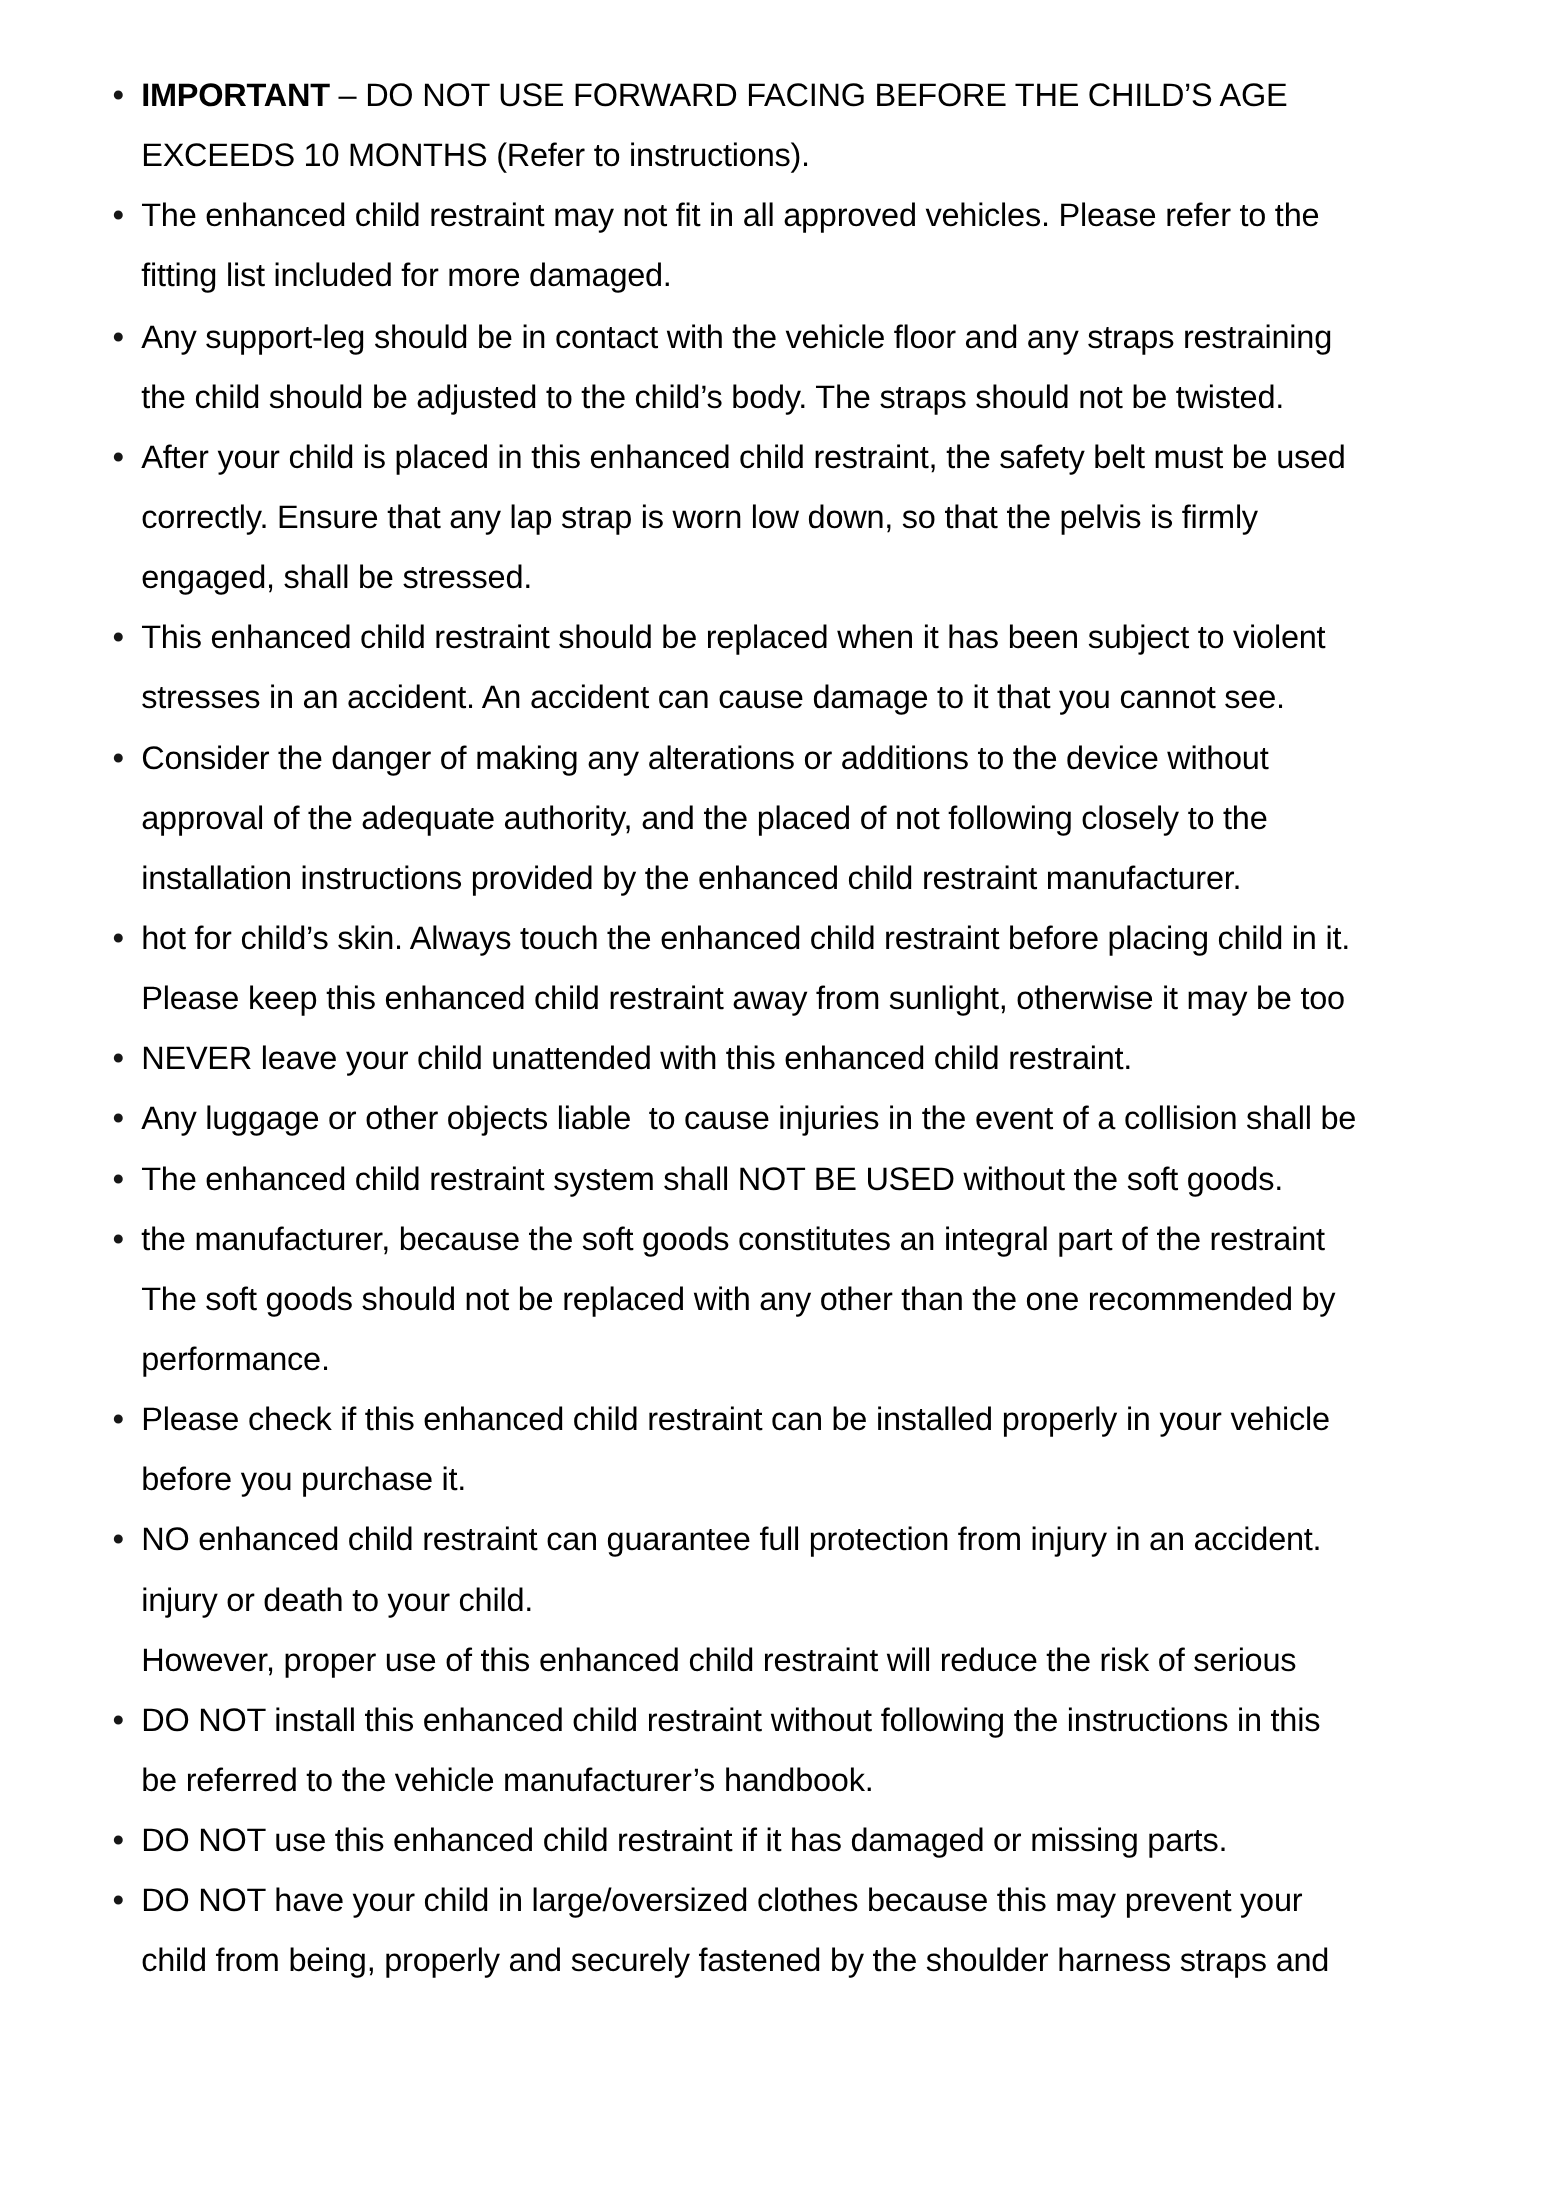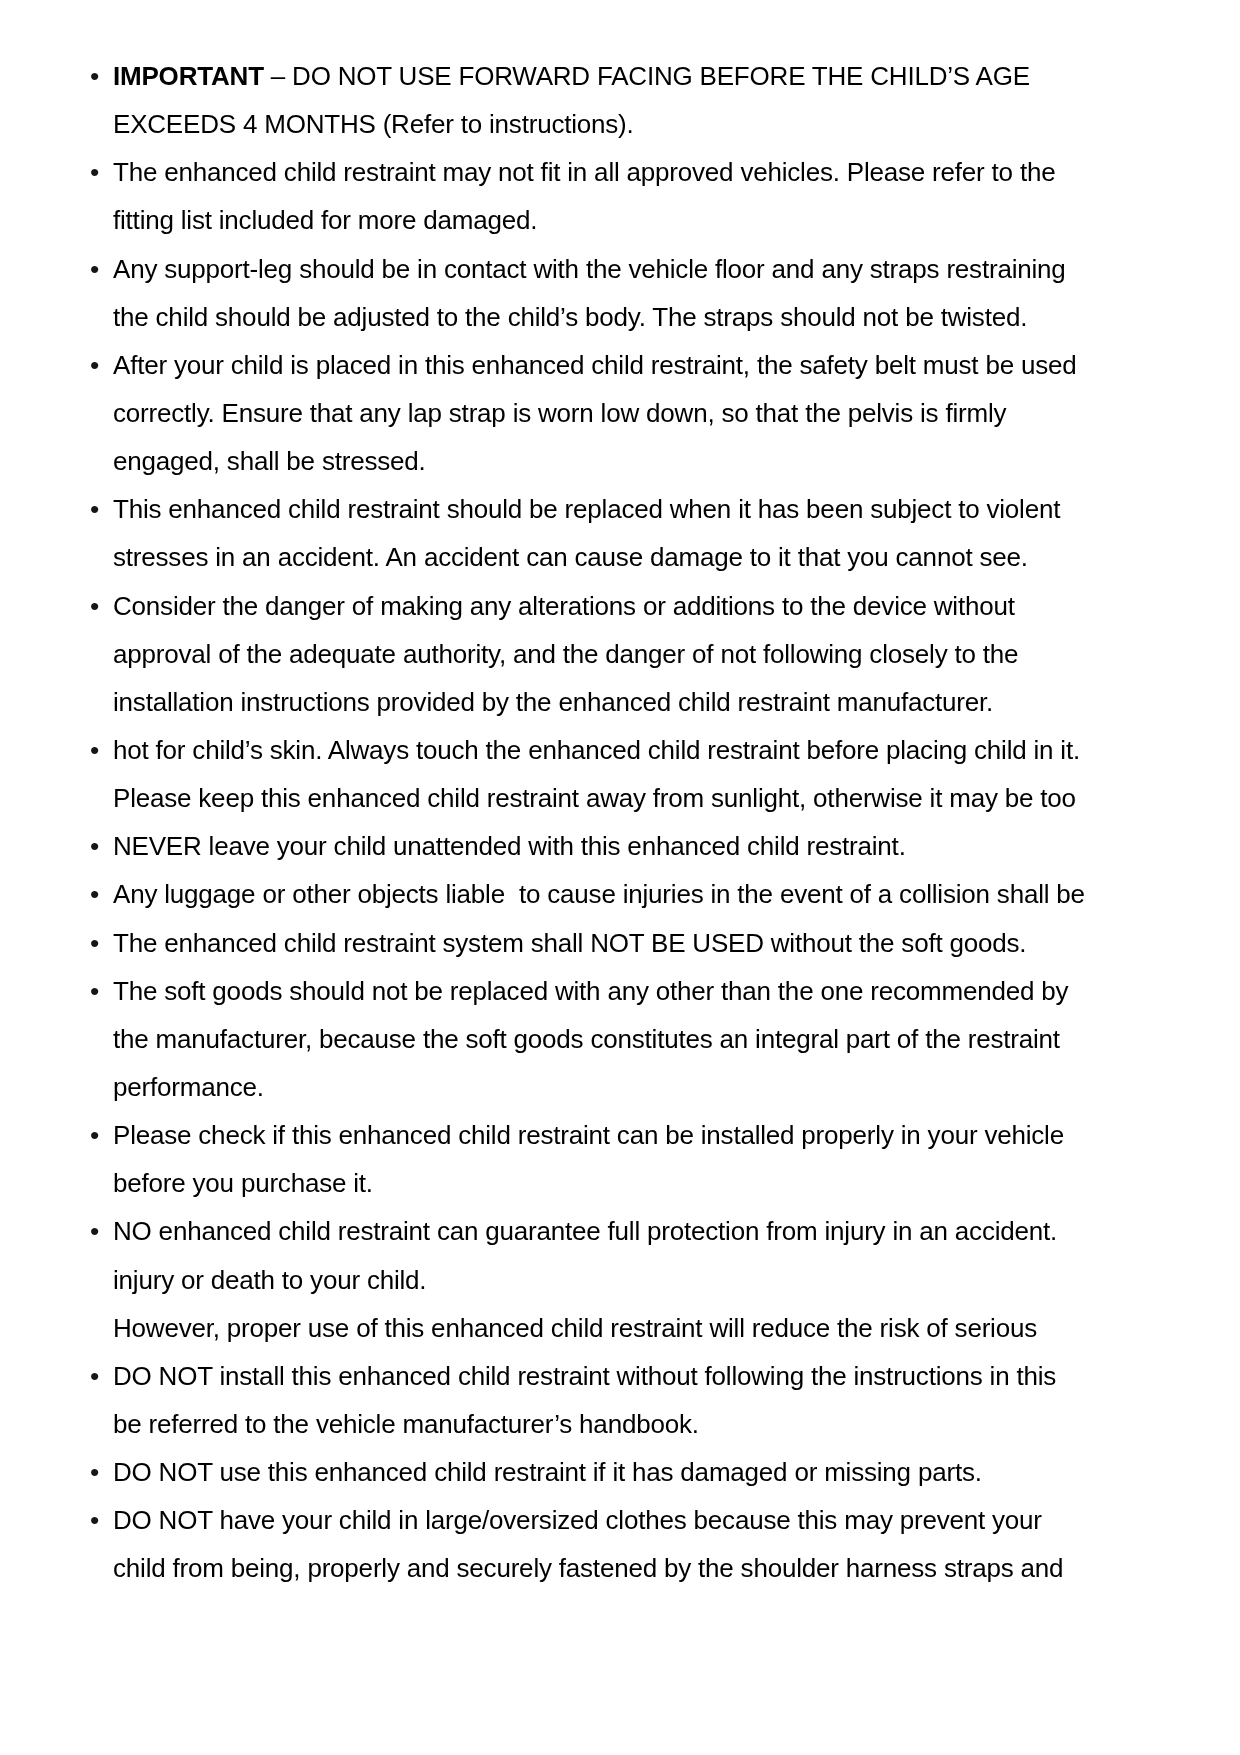--- a/index.html
+++ b/index.html
@@ -44,21 +44,21 @@
   .warning-line .seg-bold { font-weight: bold; }
 </style>
 </head>
 <body>
 
 <div class="page">
   <ul class="warning-list" id="warning-list">
       <li class="warning-item">
         <span class="bullet">•</span>
         <div class="warning-line"><span class="seg-bold">IMPORTANT</span><span> – DO NOT USE FORWARD FACING BEFORE THE CHILD’S AGE</span></div>
-        <div class="warning-line"><span>EXCEEDS 4 MONTHS (Refer to instructions).</span></div>
+        <div class="warning-line"><span>EXCEEDS 10 MONTHS (Refer to instructions).</span></div>
       </li>
       <li class="warning-item">
         <span class="bullet">•</span>
         <div class="warning-line"><span>The enhanced child restraint may not fit in all approved vehicles. Please refer to the</span></div>
         <div class="warning-line"><span>fitting list included for more damaged.</span></div>
       </li>
       <li class="warning-item">
         <span class="bullet">•</span>
         <div class="warning-line"><span>Any support-leg should be in contact with the vehicle floor and any straps restraining</span></div>
         <div class="warning-line"><span>the child should be adjusted to the child’s body. The straps should not be twisted.</span></div>
@@ -70,21 +70,21 @@
         <div class="warning-line"><span>engaged, shall be stressed.</span></div>
       </li>
       <li class="warning-item">
         <span class="bullet">•</span>
         <div class="warning-line"><span>This enhanced child restraint should be replaced when it has been subject to violent</span></div>
         <div class="warning-line"><span>stresses in an accident. An accident can cause damage to it that you cannot see.</span></div>
       </li>
       <li class="warning-item">
         <span class="bullet">•</span>
         <div class="warning-line"><span>Consider the danger of making any alterations or additions to the device without</span></div>
-        <div class="warning-line"><span>approval of the adequate authority, and the danger of not following closely to the</span></div>
+        <div class="warning-line"><span>approval of the adequate authority, and the placed of not following closely to the</span></div>
         <div class="warning-line"><span>installation instructions provided by the enhanced child restraint manufacturer.</span></div>
       </li>
       <li class="warning-item">
         <span class="bullet">•</span>
         <div class="warning-line"><span>hot for child’s skin. Always touch the enhanced child restraint before placing child in it.</span></div>
         <div class="warning-line"><span>Please keep this enhanced child restraint away from sunlight, otherwise it may be too</span></div>
       </li>
       <li class="warning-item">
         <span class="bullet">•</span>
         <div class="warning-line"><span>NEVER leave your child unattended with this enhanced child restraint.</span></div>
@@ -92,22 +92,22 @@
       <li class="warning-item">
         <span class="bullet">•</span>
         <div class="warning-line"><span>Any luggage or other objects liable  to cause injuries in the event of a collision shall be</span></div>
       </li>
       <li class="warning-item">
         <span class="bullet">•</span>
         <div class="warning-line"><span>The enhanced child restraint system shall NOT BE USED without the soft goods.</span></div>
       </li>
       <li class="warning-item">
         <span class="bullet">•</span>
+        <div class="warning-line"><span>the manufacturer, because the soft goods constitutes an integral part of the restraint</span></div>
         <div class="warning-line"><span>The soft goods should not be replaced with any other than the one recommended by</span></div>
-        <div class="warning-line"><span>the manufacturer, because the soft goods constitutes an integral part of the restraint</span></div>
         <div class="warning-line"><span>performance.</span></div>
       </li>
       <li class="warning-item">
         <span class="bullet">•</span>
         <div class="warning-line"><span>Please check if this enhanced child restraint can be installed properly in your vehicle</span></div>
         <div class="warning-line"><span>before you purchase it.</span></div>
       </li>
       <li class="warning-item">
         <span class="bullet">•</span>
         <div class="warning-line"><span>NO enhanced child restraint can guarantee full protection from injury in an accident.</span></div>

